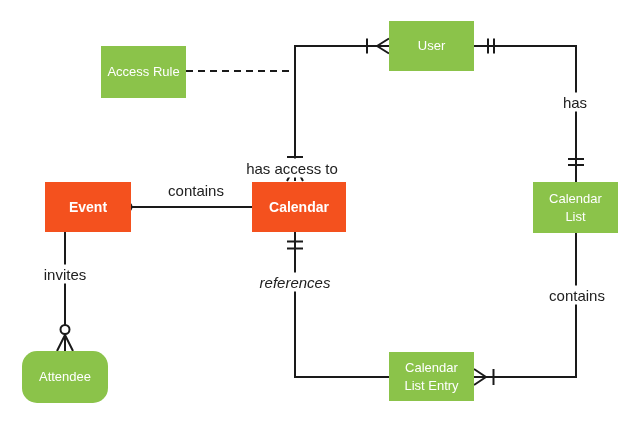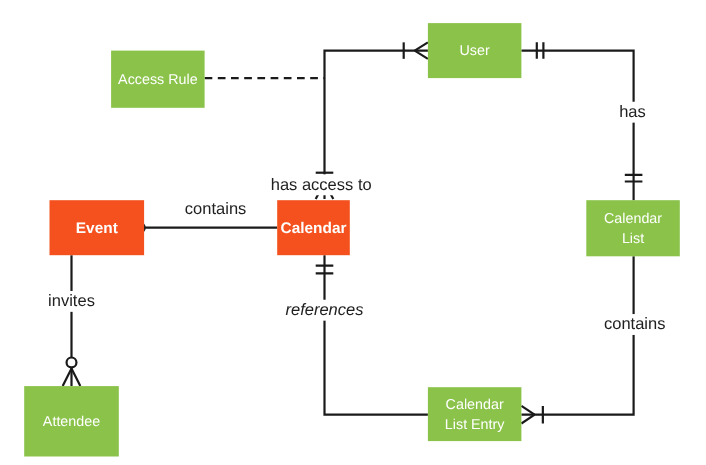--- a/index.html
+++ b/index.html
@@ -105,29 +105,29 @@
   </div>
 
   <div class="entity green" style="left:389px;top:21px;width:85px;height:50px;">
     <span>User</span>
   </div>
 
   <div class="entity orange" style="left:22px;top:182px;width:86px;height:50px;margin-left:23px;">
     <span>Event</span>
   </div>
 
-  <div class="entity orange" style="left:252px;top:182px;width:66px;height:50px;">
+  <div class="entity orange" style="left:252px;top:182px;width:94px;height:50px;">
     <span>Calendar</span>
   </div>
 
   <div class="entity green" style="left:533px;top:182px;width:85px;height:51px;">
     <span>Calendar List</span>
   </div>
 
-  <div class="entity green" style="left:22px;top:351px;width:86px;height:64px;">
+  <div class="entity green" style="left:22px;top:351px;width:86px;height:52px;border-radius:15px;">
     <span>Attendee</span>
   </div>
 
   <div class="entity green" style="left:389px;top:352px;width:85px;height:49px;">
     <span>Calendar List Entry</span>
   </div>
 
   <div class="rel-label" style="left:292px;top:120px;margin-top:48px;">has access to</div>
 
   <div class="rel-label" style="left:575px;top:102px;">has</div>

